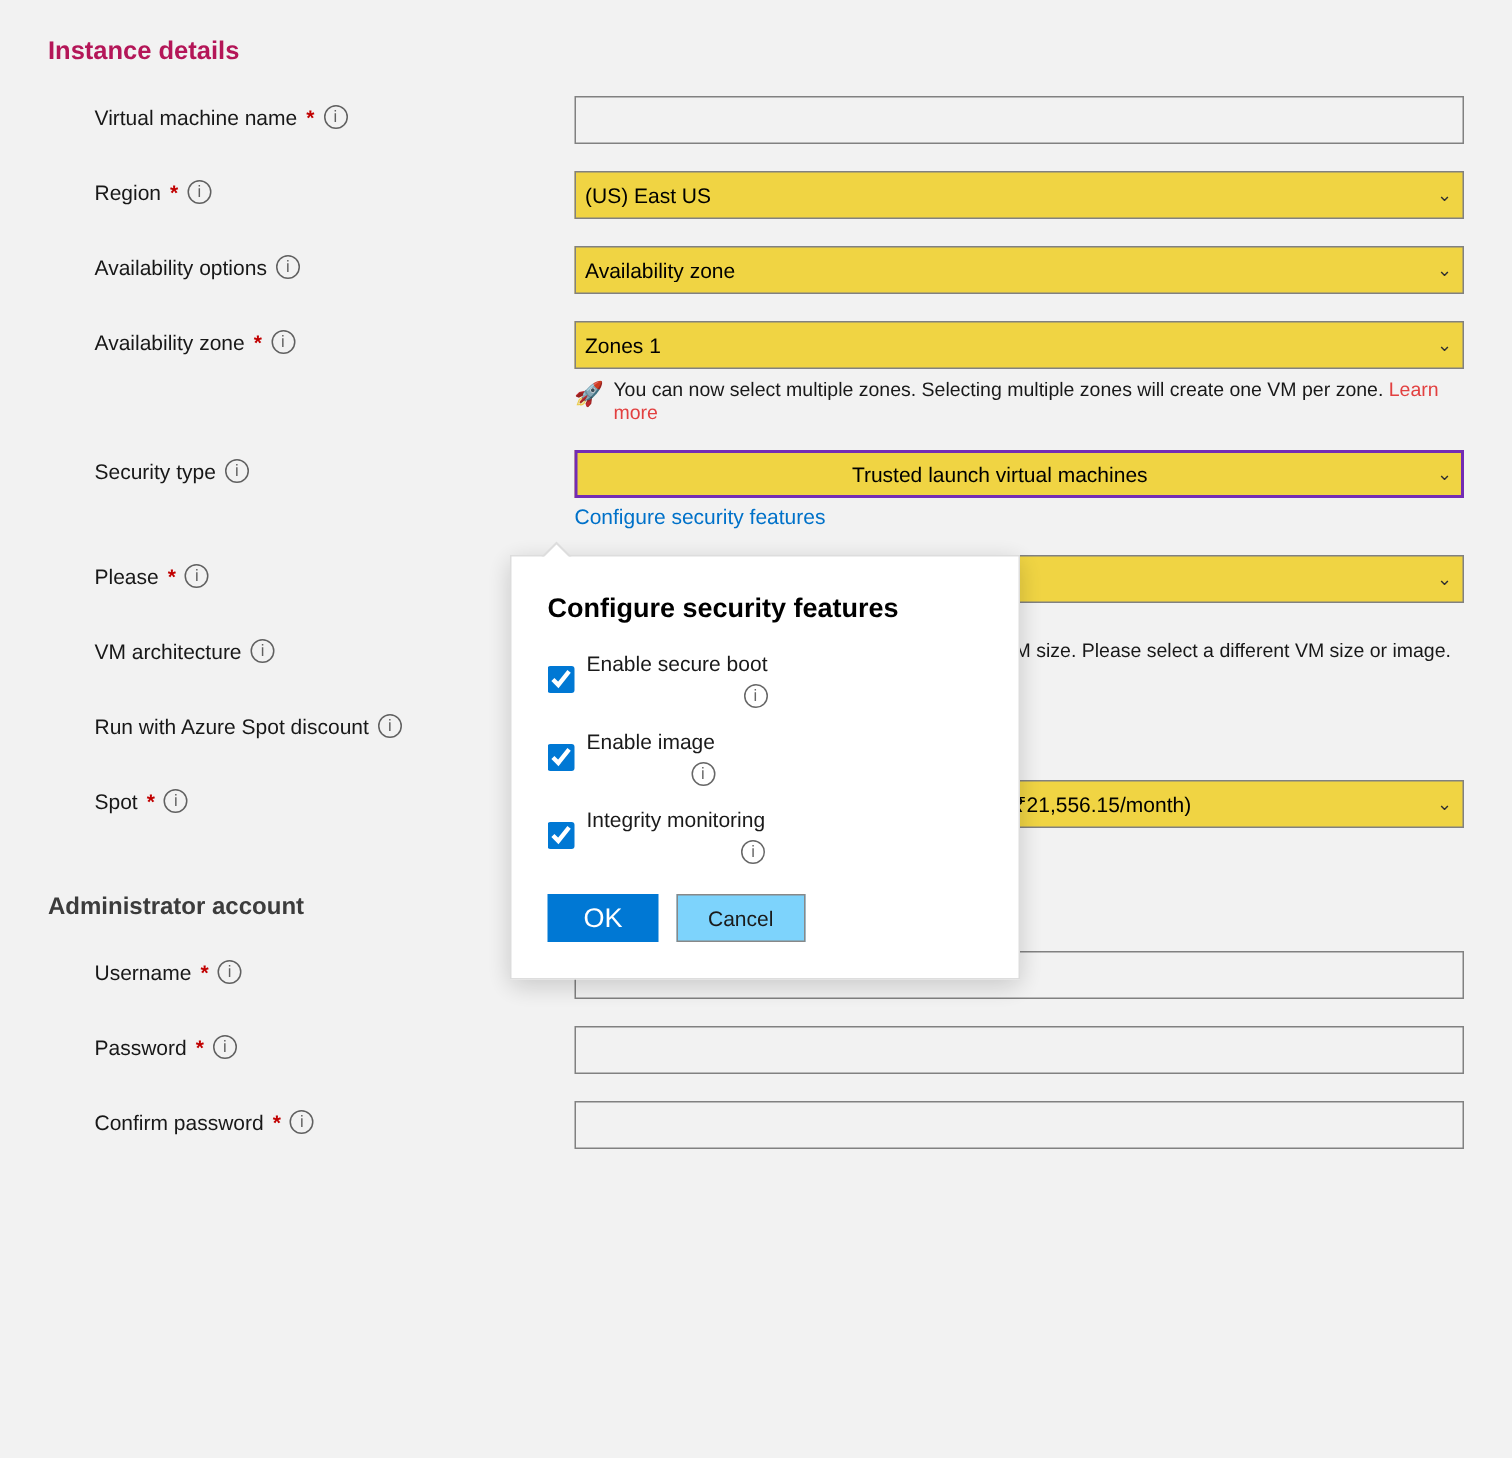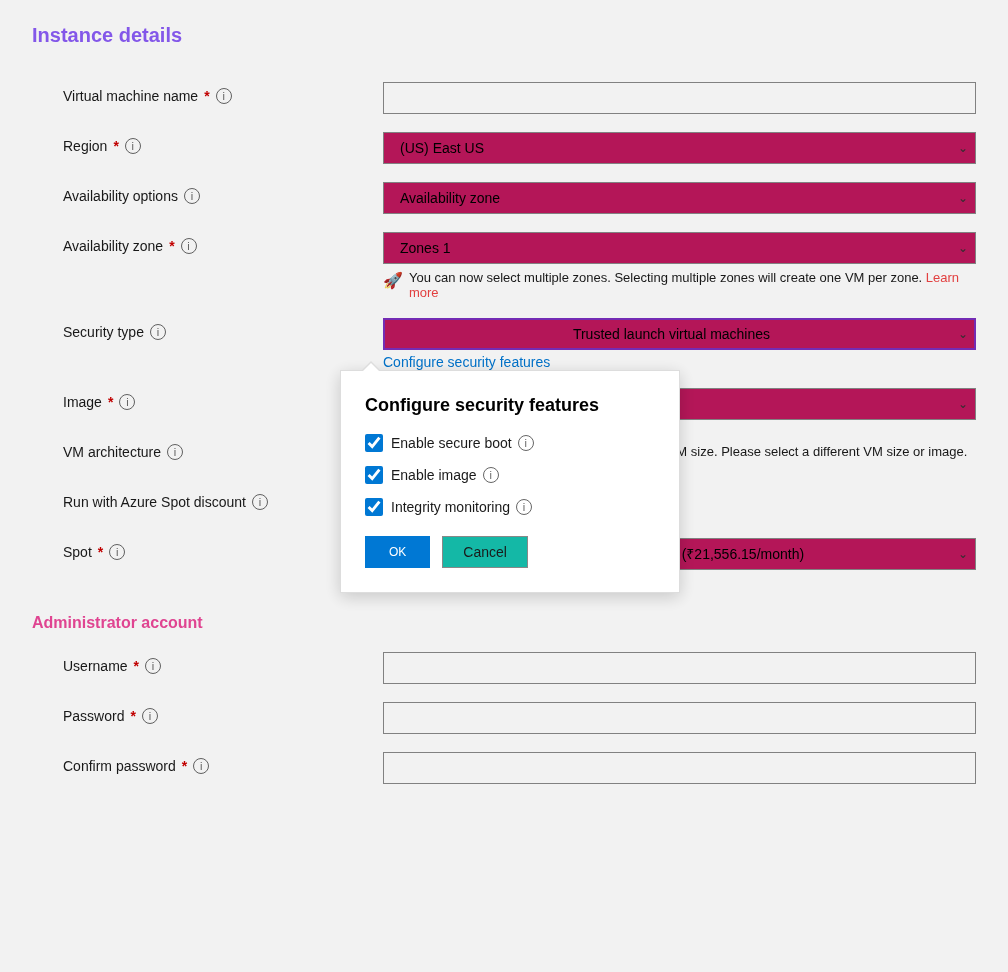--- a/index.html
+++ b/index.html
@@ -5,24 +5,24 @@
     * { box-sizing: border-box; margin: 0; padding: 0; }
     body {
       font-family: 'Segoe UI', sans-serif;
       font-size: 14px;
       color: #1a1a1a;
       background: #fff;
       padding: 24px 32px;
     }
 
     .section-title {
-      font-size: 20px;
+      font-size: 17px;
       font-weight: 600;
-      margin-bottom: 35px;
-      color: #8b5cf6;
+      margin-bottom: 20px;
+      color: #be185d;
     }
 
     .form-row {
       display: flex;
       align-items: flex-start;
       margin-bottom: 18px;
       min-height: 32px;
     }
 
     .form-label {
@@ -71,23 +71,23 @@
 
     .select-wrapper {
       position: relative;
       width: 100%;
     }
 
     .select-box {
       width: 100%;
       height: 32px;
       border: 1px solid #888;
-      padding: 4px 32px 4px 16px;
-      font-size: 14px;
-      background: #be185d;
+      padding: 4px 32px 4px 6px;
+      font-size: 14px;
+      background: #fde047;
       appearance: none;
       cursor: pointer;
       outline: none;
     }
 
     .select-box.highlighted {
       border-color: #7b2fbe;
       border-width: 2px;
       text-align: center;
     }
@@ -153,21 +153,21 @@
     }
 
     .section-divider {
       margin: 24px 0 20px 0;
     }
 
     .admin-section-title {
       font-size: 16px;
       font-weight: 600;
       margin-bottom: 20px;
-      color: #ec4899;
+      color: #404040;
     }
 
     
     .modal-overlay {
       position: fixed;
       top: 0; left: 0; right: 0; bottom: 0;
       background: rgba(0,0,0,0.05);
       z-index: 100;
       display: flex;
       align-items: flex-start;
@@ -205,40 +205,41 @@
       height: 18px;
       accent-color: #0078d4;
       cursor: pointer;
     }
 
     .modal-checkbox-label {
       font-size: 14px;
       display: flex;
       align-items: flex-end;
       gap: 6px;
+      flex-direction: column;
     }
 
     .modal-buttons {
       display: flex;
       gap: 12px;
       margin-top: 20px;
     }
 
     .btn-ok {
       background: #0078d4;
       color: #fff;
       border: none;
       padding: 6px 24px;
-      font-size: 12px;
+      font-size: 18px;
       cursor: pointer;
       height: 32px;
     }
 
     .btn-cancel {
-      background: #14b8a6;
+      background: #7dd3fc;
       color: #1a1a1a;
       border: 1px solid #888;
       padding: 6px 20px;
       font-size: 14px;
       cursor: pointer;
       height: 32px;
     }
 
     .modal-triangle {
       position: absolute;
@@ -353,21 +354,21 @@
         <span class="select-chevron">⌄</span>
       </div>
       <div>
         <a class="configure-link">Configure security features</a>
       </div>
     </div>
   </div>
 
   <div class="form-row">
     <div class="form-label">
-      <span>Image</span>
+      <span>Please</span>
       <span class="required-star">*</span>
       <span class="info-icon">i</span>
     </div>
     <div class="form-control">
       <div class="select-wrapper">
         <select class="select-box">
           <option>Gen2</option>
           <option>Gen1</option>
         </select>
         <span class="select-chevron">⌄</span>

